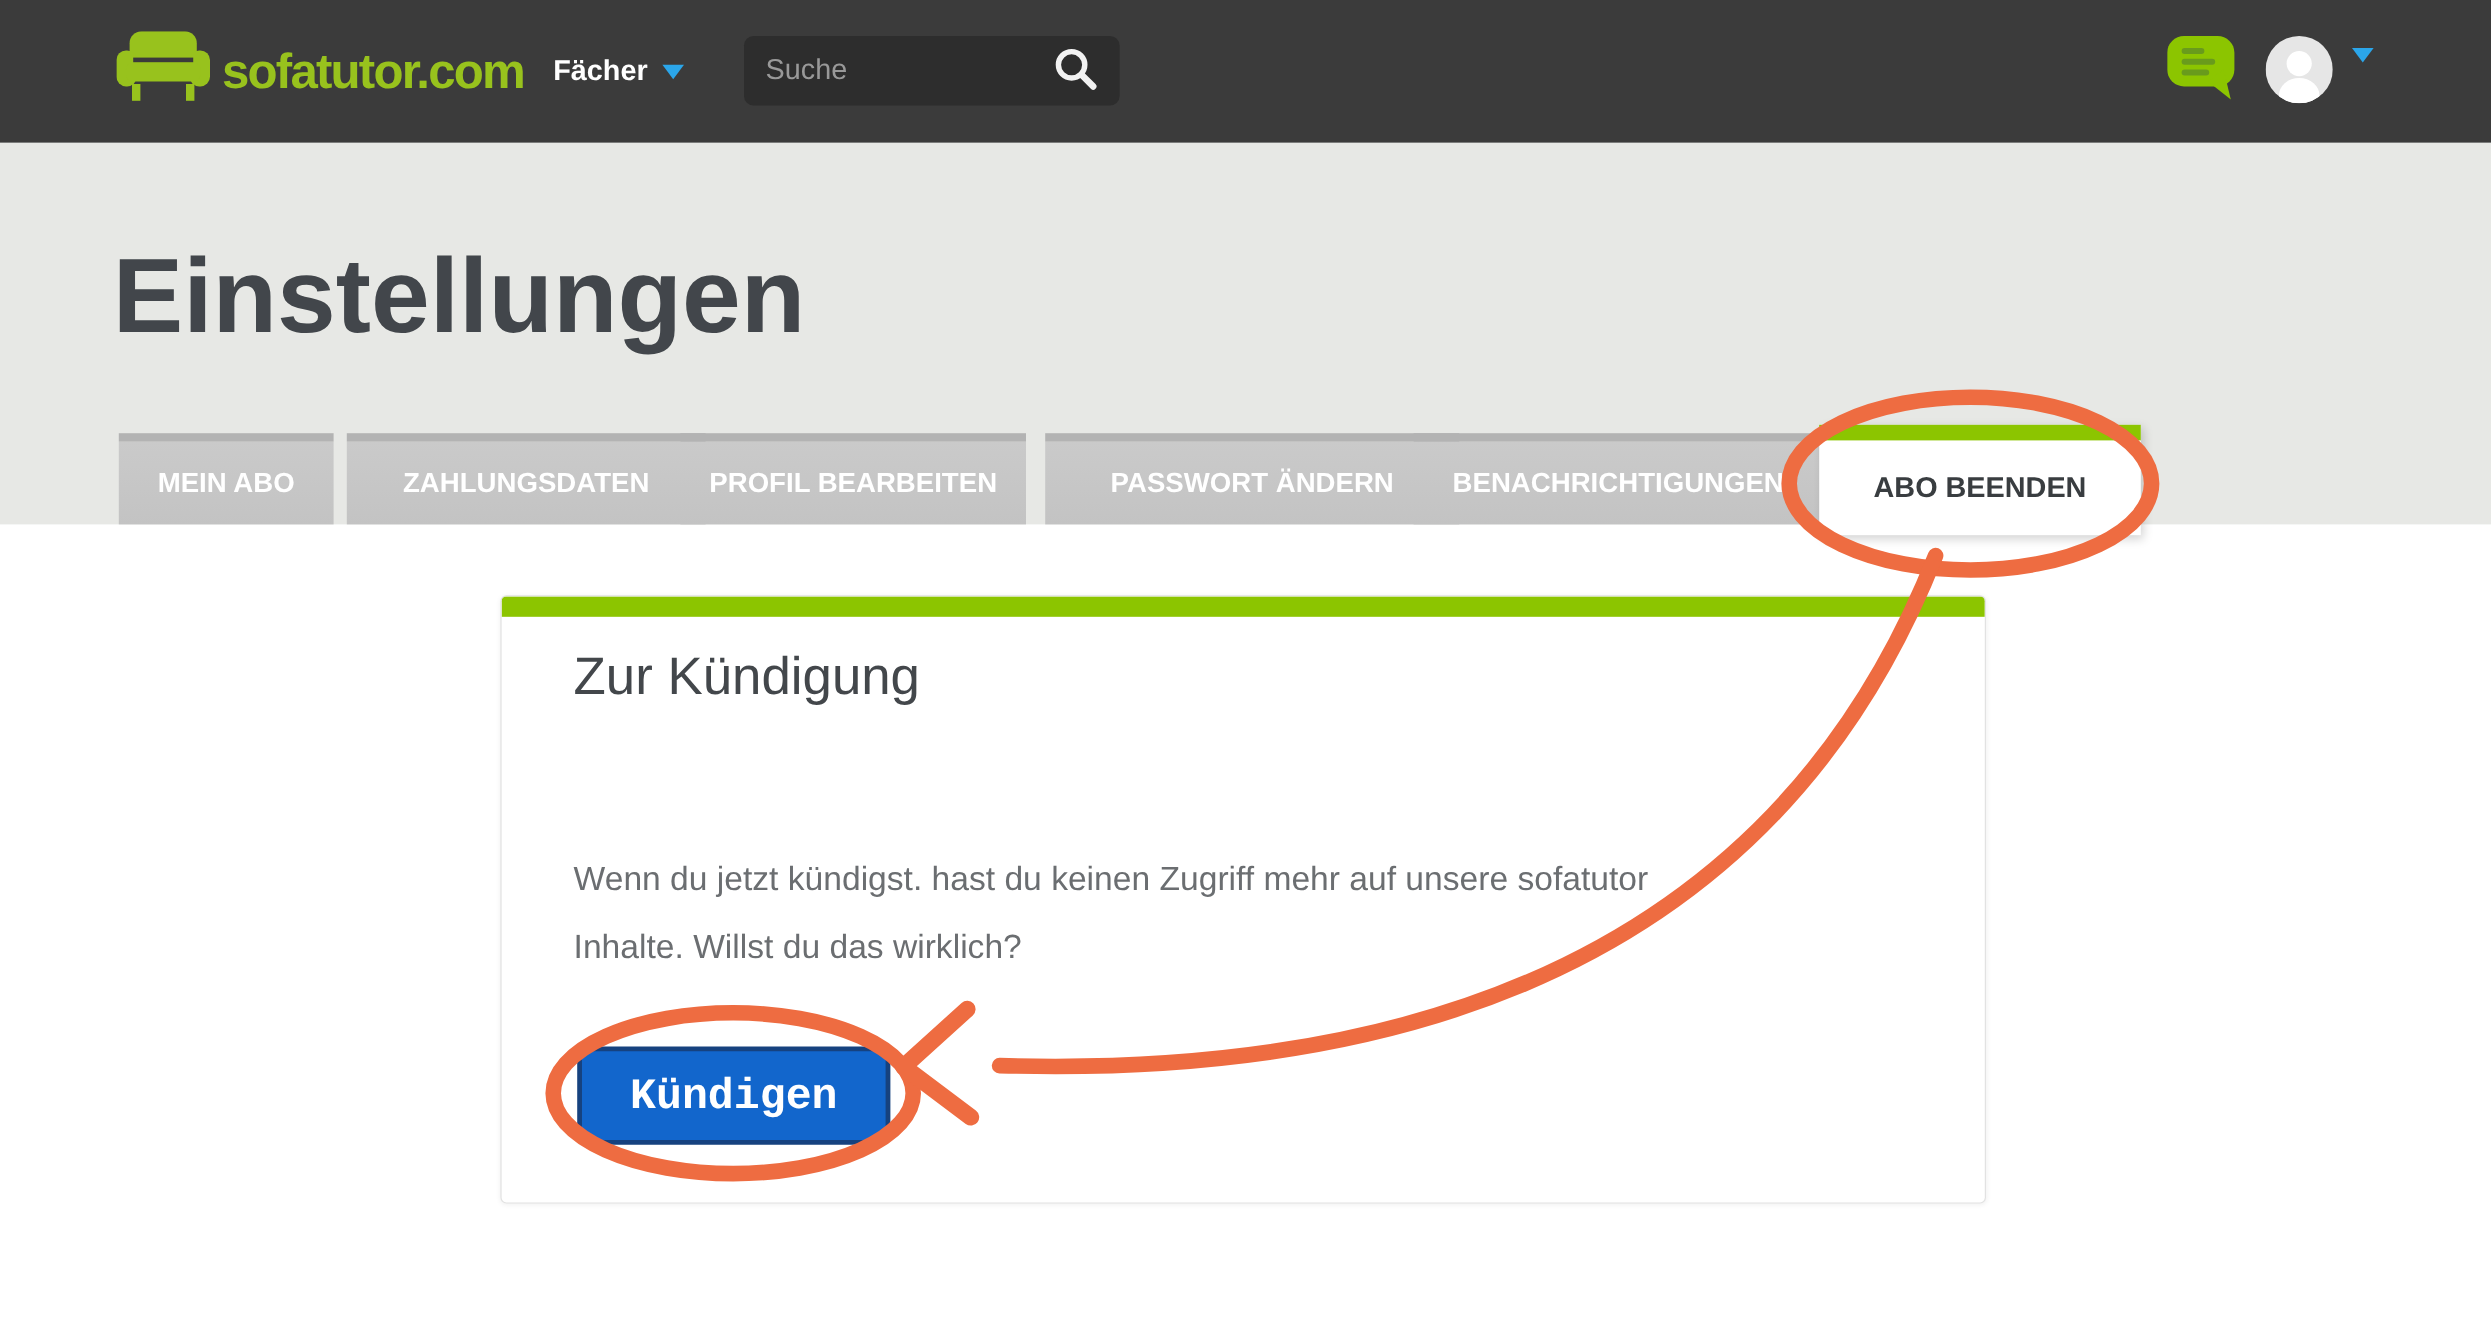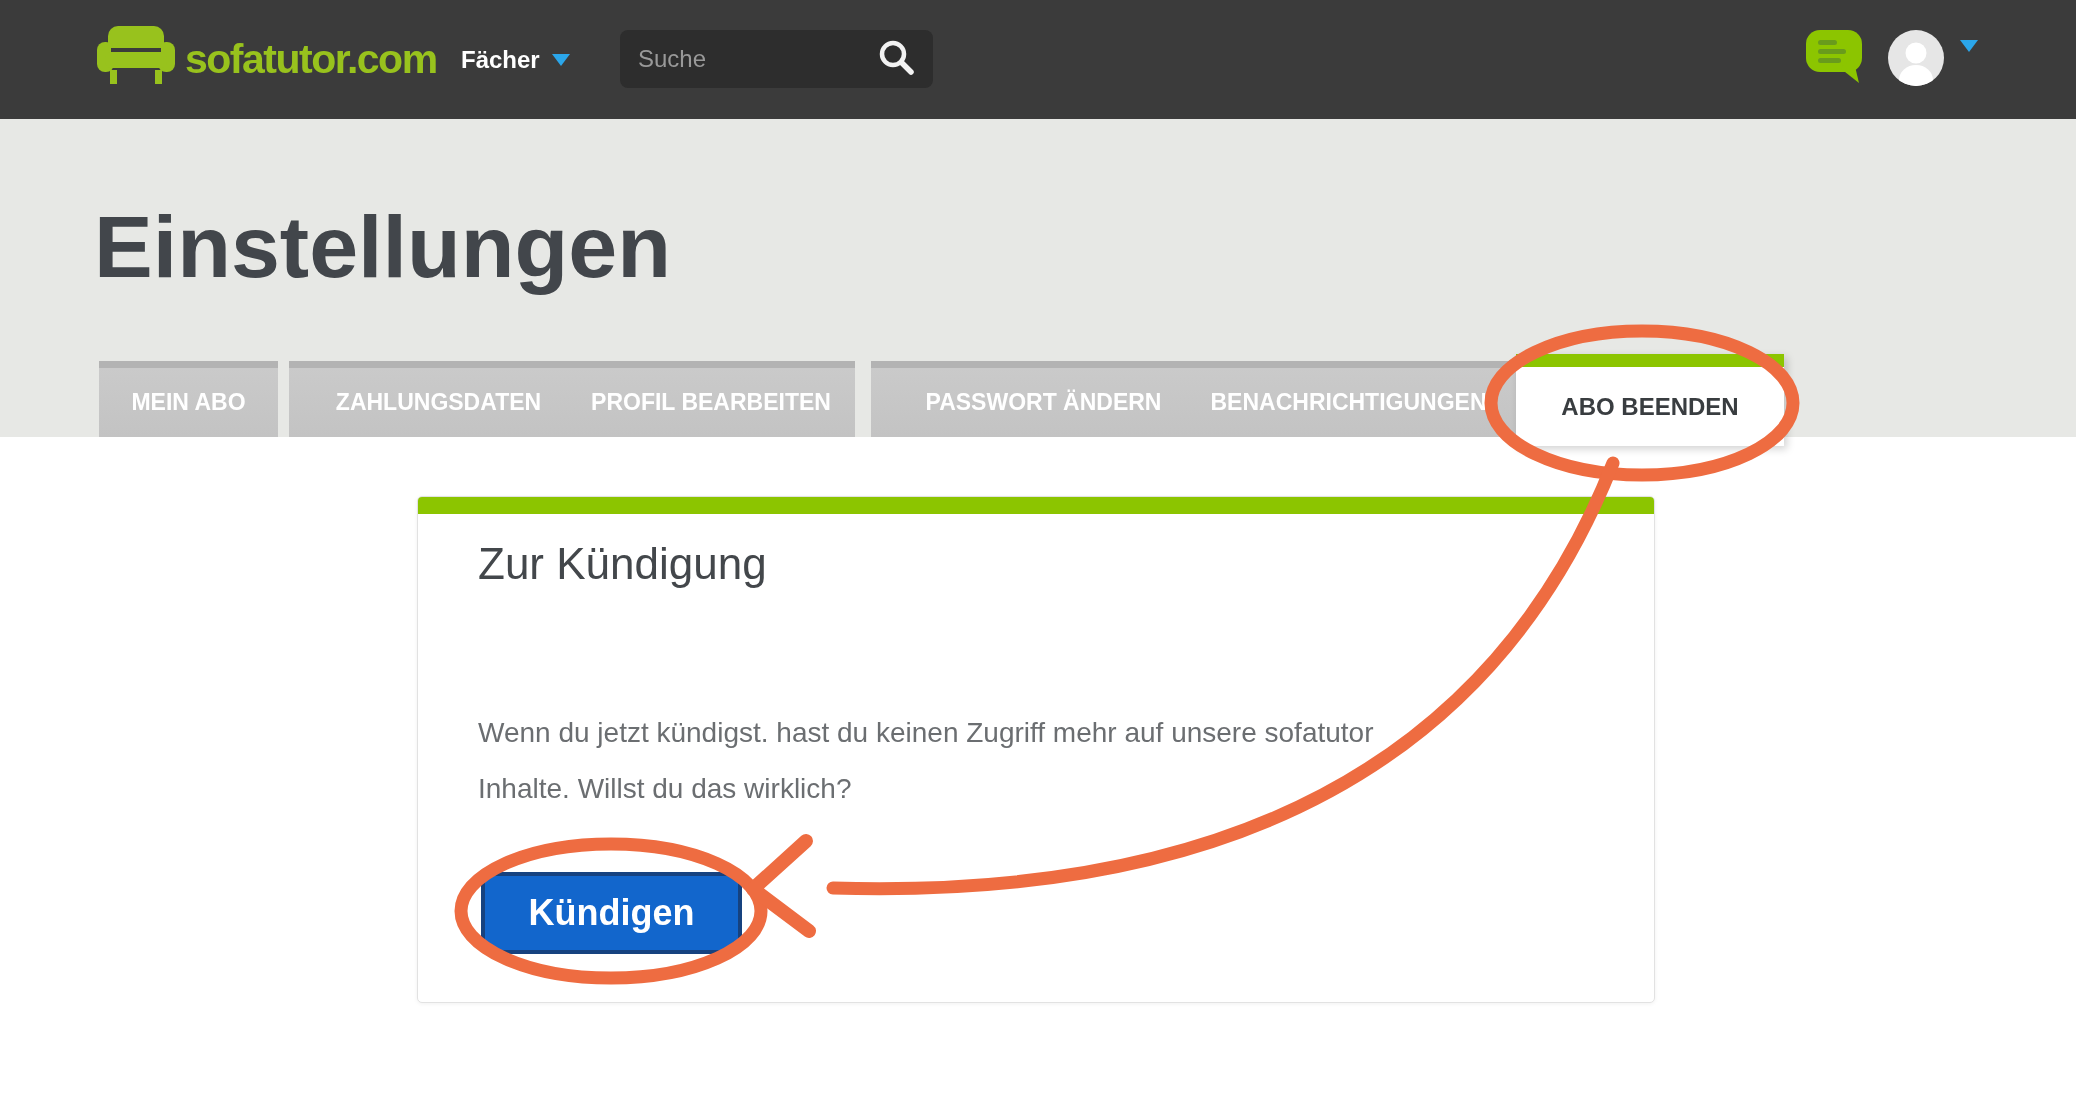--- a/index.html
+++ b/index.html
@@ -39,21 +39,21 @@
   
   .card{position:absolute;left:417px;top:496px;width:1238px;height:507px;background:#ffffff;
         border:1px solid #e2e2e2;border-radius:5px;box-shadow:0 1px 4px rgba(0,0,0,0.06);box-sizing:border-box;overflow:hidden;}
   .card-accent{height:17px;background:#8cc500;}
   .card-title{position:absolute;left:60px;top:42px;margin:0;font-size:44px;font-weight:300;color:#43474b;}
   .member-row{position:absolute;left:58px;top:169px;display:flex;align-items:center;gap:20px;}
   .member-label{font-size:29px;font-weight:700;color:#3b3f42;}
   .body-text{position:absolute;left:60px;top:208px;font-size:28px;color:#6b6e71;line-height:56px;}
   .cancel-btn{position:absolute;left:63px;top:375px;width:261px;height:82px;box-sizing:border-box;
         background:#1266cc;border:4px solid #16427f;border-radius:10px;color:#ffffff;
-        font-size:36px;font-weight:700;font-family:Liberation Sans, sans-serif;
+        font-size:36px;font-weight:700;font-family:Liberation Mono, monospace;
         display:flex;align-items:center;justify-content:center;cursor:pointer;}
   
   .annotations{position:absolute;left:0;top:0;z-index:10;pointer-events:none;}
 </style>
 </head>
 <body>
 
 <div id="app">
 
   <div class="topbar">

